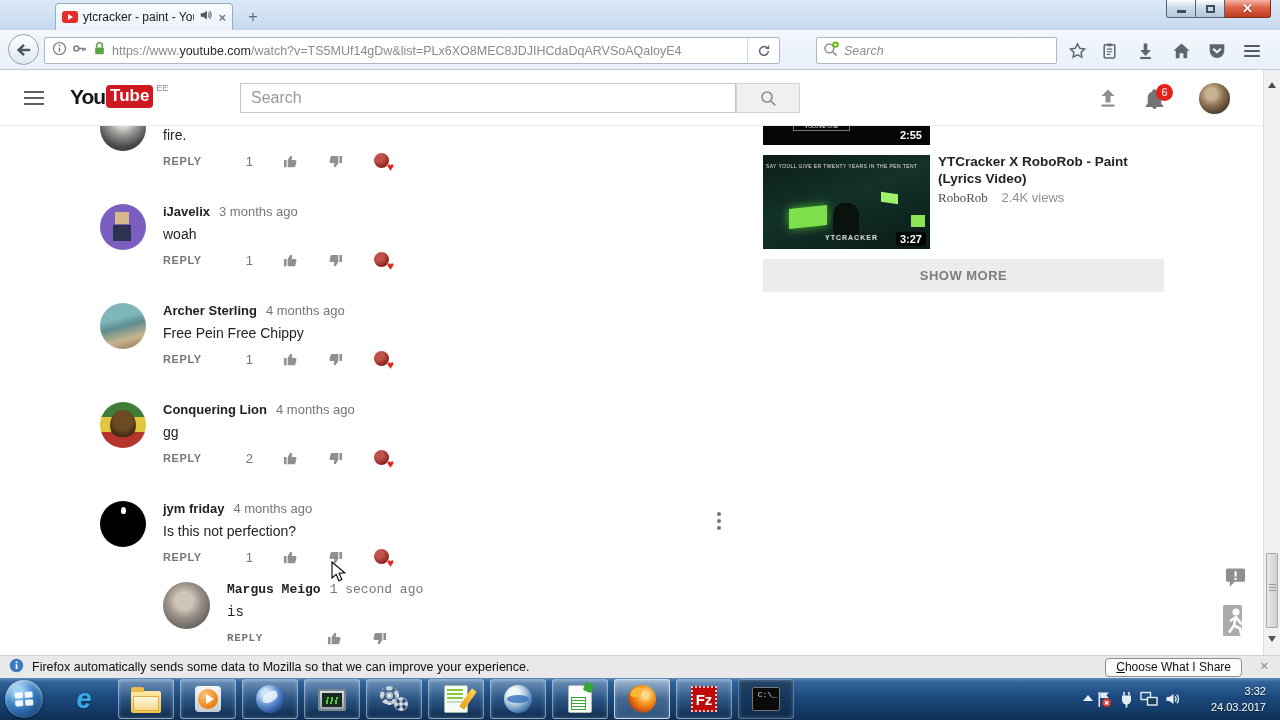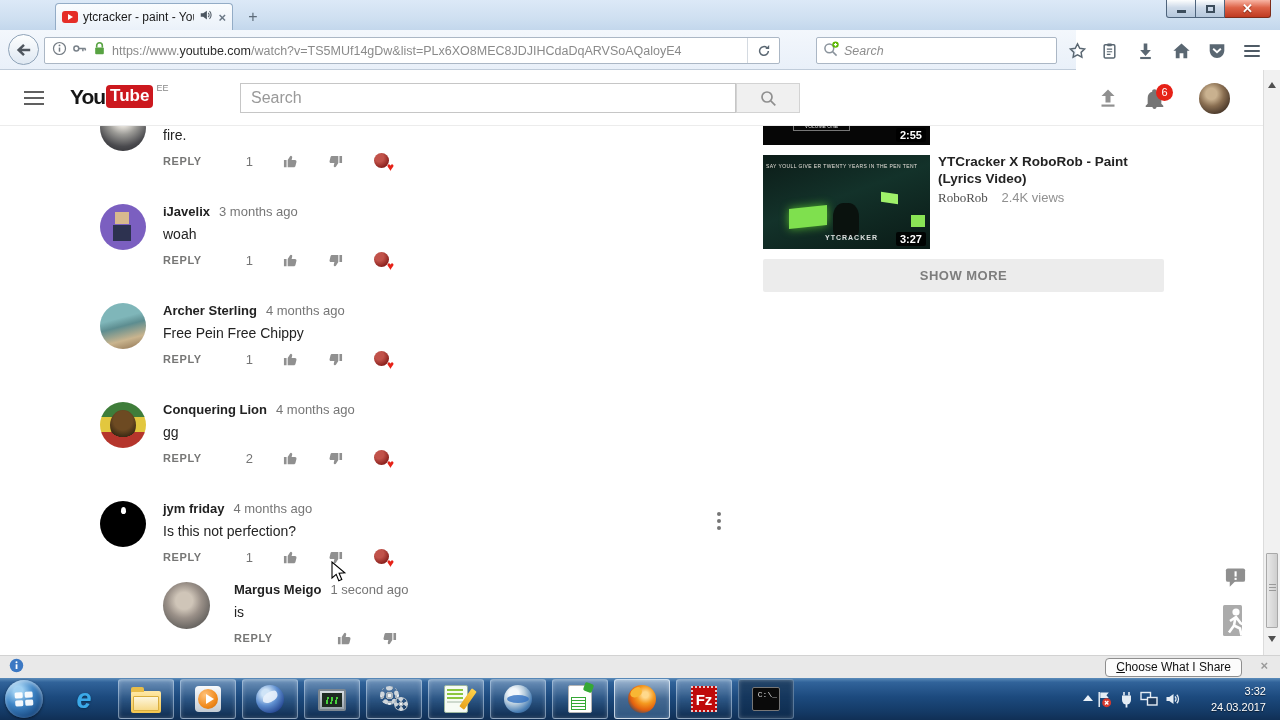--- a/index.html
+++ b/index.html
@@ -25,21 +25,21 @@
   .win-btn { height:18px; border:1px solid #4e647c; border-top:none; display:flex; align-items:center;
     justify-content:center; background:linear-gradient(180deg,#fdfefe,#ccd9e8 45%,#b6c8dc); }
   .win-btn.min { width:30px; border-radius:0 0 0 3px; }
   .win-btn.max { width:29px; border-left:none; }
   .win-btn.close { width:46px; border-left:none; border-radius:0 0 3px 0; border-color:#7e2c1a;
     background:linear-gradient(180deg,#f8b5a5,#dd6247 45%,#bf3a21); }
   .glyph-min { width:9px; height:3px; background:#3c4d5c; margin-top:6px; }
   .glyph-max { width:9px; height:8px; border:2px solid #3c4d5c; background:transparent; }
   .glyph-close { color:#fff; font-size:13px; font-weight:bold; text-shadow:0 1px 1px #7c2412; }
 
-  .fx-navbar { position:absolute; left:0; top:30px; width:1076px; height:40px;
+  .fx-navbar { position:absolute; left:0; top:30px; width:1280px; height:40px;
     background:linear-gradient(180deg,#f3f7fc 0%,#e9f0f9 100%); border-bottom:1px solid #c0ccda; }
   .back-btn { position:absolute; left:8px; top:4px; width:31px; height:31px; border-radius:50%;
     background:linear-gradient(180deg,#fdfefe,#dfe8f2); border:1px solid #8fa3b8;
     display:flex; align-items:center; justify-content:center; }
   .urlbar { position:absolute; left:44px; top:7px; width:736px; height:27px; background:#fff;
     border:1px solid #abb7c5; border-radius:2px; display:flex; align-items:center; padding-left:7px; gap:5px; }
   .url-text { font-size:12.5px; color:#8a8a8a; white-space:nowrap; overflow:hidden; flex:1; }
   .url-text .domain { color:#2b2b2b; }
   .url-reload { width:32px; height:25px; border-left:1px solid #d4dae1; display:flex;
     align-items:center; justify-content:center; flex:0 0 auto; }
@@ -105,21 +105,21 @@
   .av-jym::after { content:""; position:absolute; left:21px; top:6px; width:5px; height:7px;
     background:#fff; border-radius:50% 50% 50% 50%/60% 60% 40% 40%; }
   .av-margus { background:radial-gradient(circle at 45% 40%, #cfc5b8 0 22%, #9a9088 45%, #6e6a66 70%, #43403d 100%); }
 
   .dots3 { position:absolute; left:711px; top:442px; width:16px; height:20px; }
   .dots3 i { display:block; width:4px; height:4px; border-radius:50%; background:#757575; margin:0 auto 3px; }
 
   
   .reply-block { position:absolute; left:163px; top:512px; width:560px; }
   .reply-block .c-avatar { width:47px; height:47px; }
-  .reply-block .c-body { left:71px; }
+  .reply-block .c-body { left:64px;font-family:Liberation Mono, monospace; }
 
   
   .sb-thumb { position:absolute; width:167px; height:94px; background:#060606; overflow:hidden; }
   .sb-thumb .dur { position:absolute; right:4px; bottom:3px; background:rgba(0,0,0,.85); color:#fff;
     font-size:11px; font-weight:bold; padding:1px 4px; border-radius:2px; }
   .t1 { left:763px; top:-19px; }
   .t1 .ov1 { position:absolute; left:0; right:50px; top:60px; text-align:center; color:#cfcfcf; font-size:5px; letter-spacing:.5px; }
   .t1 .ov2 { position:absolute; left:30px; right:80px; top:70px; text-align:center; color:#dedede; font-size:5px;
     border:1px solid #777; padding:1px 0; }
   .t2 { left:763px; top:85px; background:linear-gradient(160deg,#0c1c18 0%,#13322a 45%,#0a1a16 100%); }
@@ -580,20 +580,21 @@
   </div>
 
   <div class="notif-bar">
     <span class="notif-info">
       <svg width="15" height="15" viewBox="0 0 16 16">
           <circle cx="8" cy="8" r="7.2" fill="#3c78c3"></circle>
           <rect x="7.1" y="6.7" width="1.9" height="5" fill="#fff"></rect>
           <circle cx="8" cy="4.6" r="1.1" fill="#fff"></circle>
         </svg>
     </span>
+    <span class="notif-text">Firefox automatically sends some data to Mozilla so that we can improve your experience.</span>
     <span class="notif-btn"><u>C</u><span>hoose What I Share</span></span>
     <span class="notif-close">×</span>
   </div>
 
   <div class="taskbar">
     <div class="orb">
       <span class="flag">
           <i></i>
           <i></i>
           <i></i>

